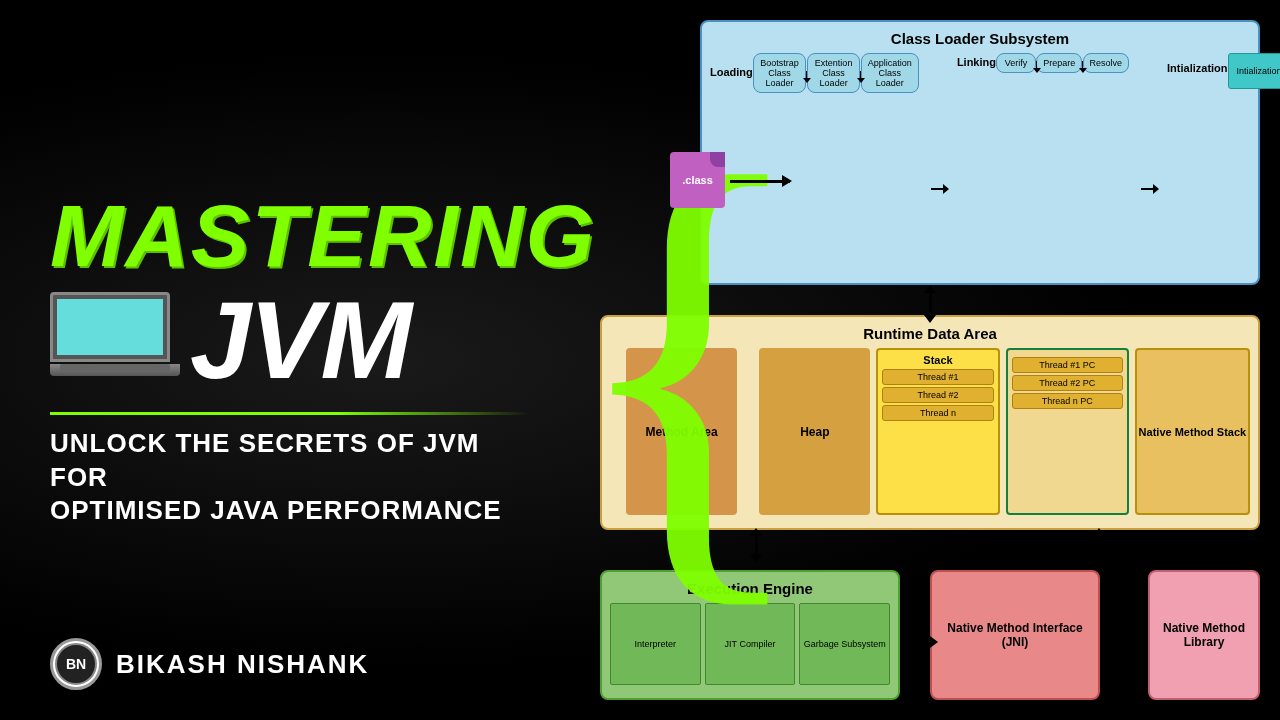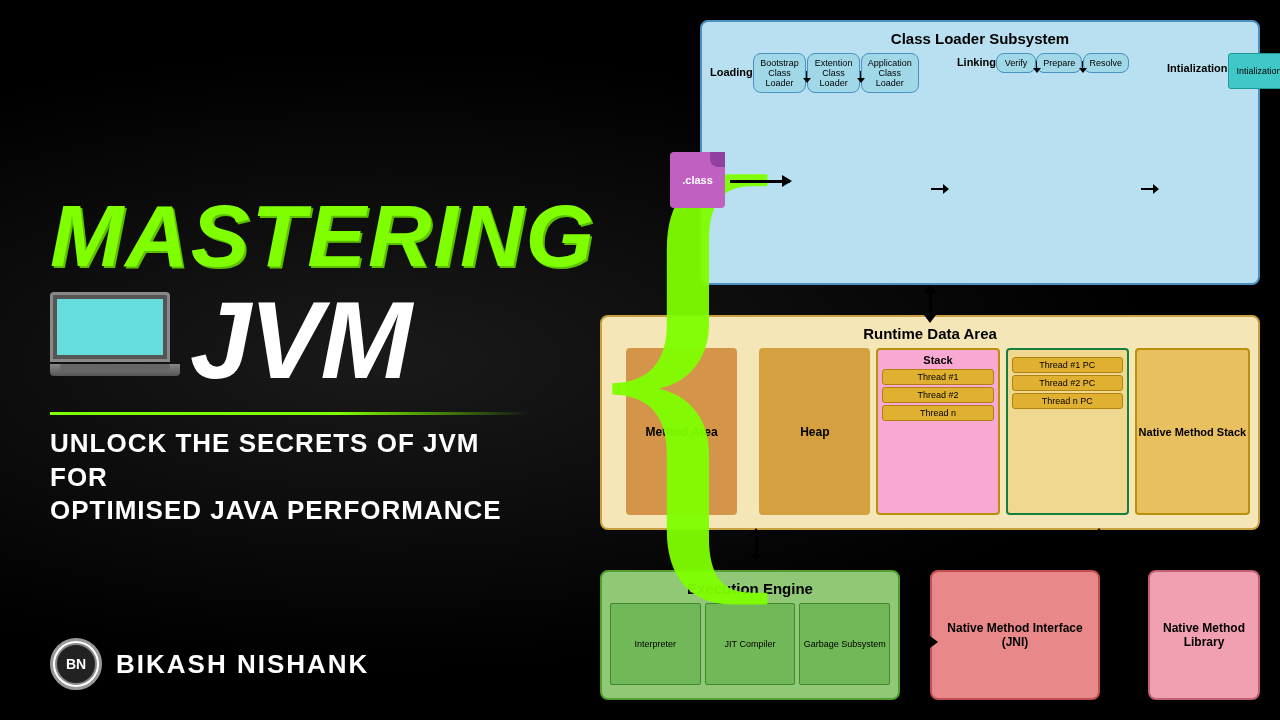--- a/index.html
+++ b/index.html
@@ -351,21 +351,21 @@
     }
 
     .rt-heap {
       background: #d4a040;
     }
 
     .rt-stack-outer {
       flex: 1;
       border: 2px solid #b8900a;
       border-radius: 4px;
-      background: #f9a8d4;
+      background: #fde047;
       padding: 4px;
       display: flex;
       flex-direction: column;
     }
 
     .rt-stack-title {
       font-size: 11px;
       font-weight: bold;
       text-align: center;
       margin-bottom: 3px;

